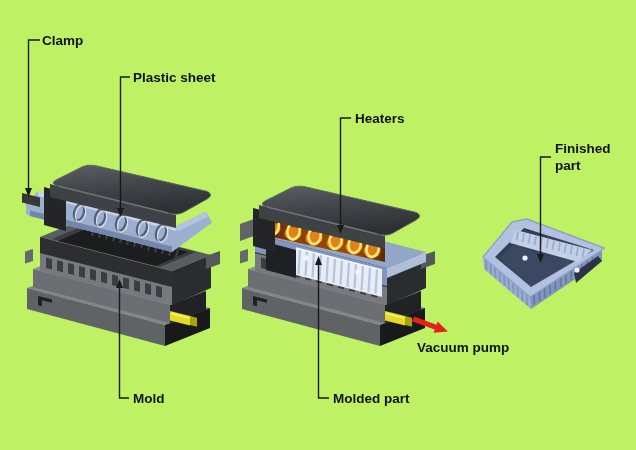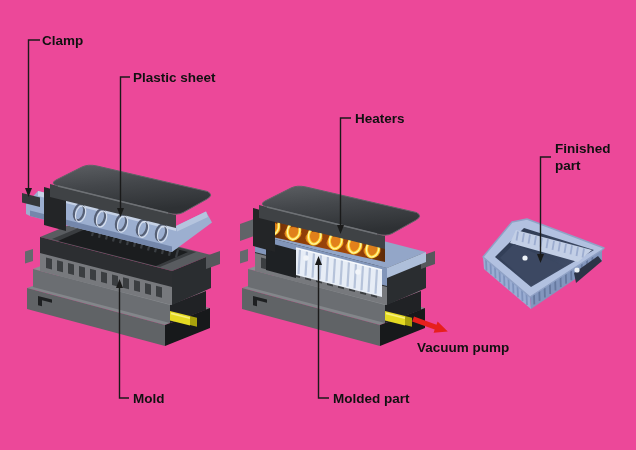--- a/index.html
+++ b/index.html
@@ -1,16 +1,16 @@
 <!DOCTYPE html>
 <html><head>
 <meta charset="utf-8">
 <style>
   html,body{margin:0;padding:0;background:#ffffff;}
-  .canvas{position:relative;width:636px;height:450px;background:#ec4899;overflow:hidden;
+  .canvas{position:relative;width:636px;height:450px;background:#bef264;overflow:hidden;
           font-family:"Liberation Sans", sans-serif;}
   svg{display:block;}
   text{font-family:"Liberation Sans", sans-serif;font-weight:bold;fill:#111111;}
   .lbl{font-size:13.5px;}
   .leader{stroke:#1a1a1a;stroke-width:1.4;fill:none;}
   .ah{fill:#1a1a1a;stroke:none;}
 </style>
 </head>
 <body>
 

